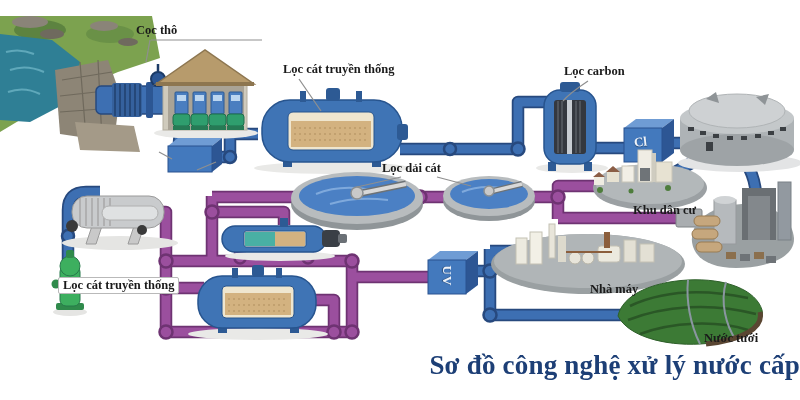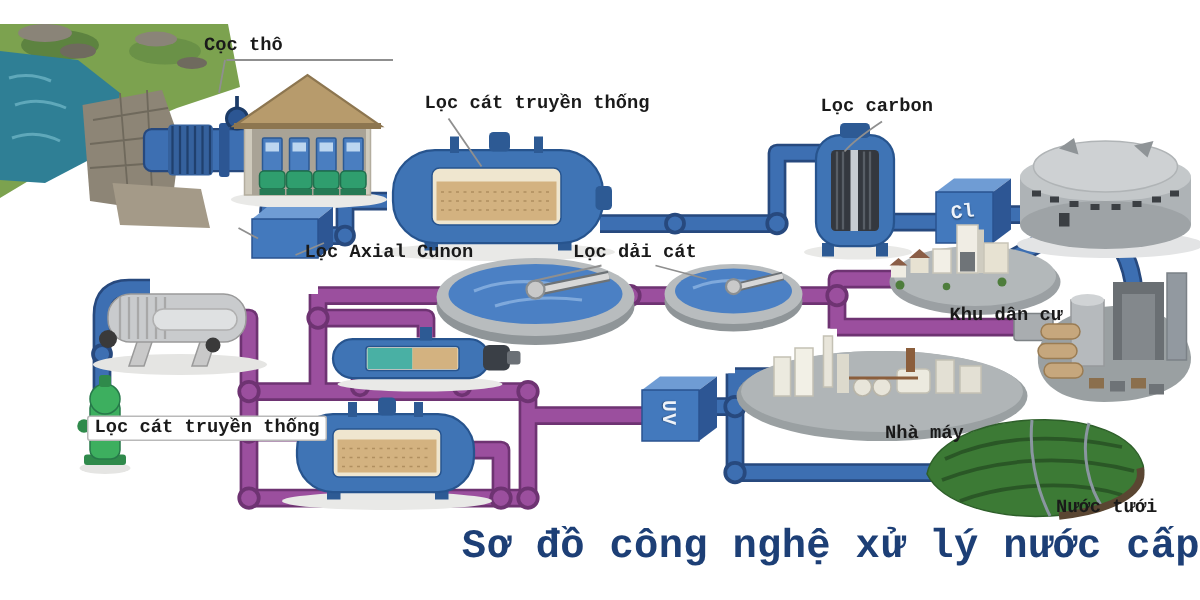--- a/index.html
+++ b/index.html
@@ -1,17 +1,17 @@
 <!DOCTYPE html>
 <html style="--pipe-blue: #3d6fb2; --pipe-blue-dark: #27497e; --pipe-purple: #9b4f9e; --pipe-purple-dark: #6e3372; --tank-blue: #3f74b5; --tank-blue-dark: #27548e; --sand: #d3b280; --title-color: #1d3f76; --label-color: #1a1a1a; --leader-color: #8f8f8f;"><head>
 <meta charset="utf-8">
 <style>
   html,body{margin:0;padding:0;background:#fff;}
   #stage{position:relative;width:800px;height:400px;background:#fff;overflow:hidden;
-         font-family:Liberation Mono, monospace;}
+         font-family:Liberation Serif, serif;}
   #stage svg{position:absolute;left:0;top:0;}
   .lbl{position:absolute;font-weight:700;font-size:12.5px;line-height:15px;
        color:var(--label-color,#1a1a1a);white-space:nowrap;}
   .lbl.boxed{background:#fff;border:1px solid #b9b9b9;border-radius:2px;padding:0 4px;}
   .mark{position:absolute;color:#eef3fa;font-weight:bold;font-size:13px;
         text-shadow:0 1px 1px rgba(0,0,0,.4);}
   .mark.rot{transform:rotate(90deg);letter-spacing:1px;}
   .mark.tilt{transform:rotate(-6deg);}
   .title{position:absolute;left:0;right:0;top:350px;text-align:right;
          font-weight:bold;font-size:27px;color:var(--title-color,#1d3f76);letter-spacing:.2px;}
@@ -359,22 +359,21 @@
     <path d="M159,152 L172,159"></path>
     <path d="M216,162 L197,170"></path>
     <path d="M401,177 L357,187"></path>
     <path d="M437,177 L471,186"></path>
     <path d="M157,285 L170,288"></path>
   </g>
 </svg>
 
   <div class="lbl" style="left:136px;top:23px">Cọc thô</div>
   <div class="lbl" style="left:283px;top:62px">Lọc cát truyền thống</div>
-  <div class="lbl" style="left:547px;top:64px">Lọc carbon</div>
-  <div class="lbl" style="left:203px;top:161px">Lọc Axial Cunon</div>
+  <div class="lbl" style="left:564px;top:64px">Lọc carbon</div>
   <div class="lbl" style="left:382px;top:161px">Lọc dải cát</div>
   <div class="lbl" style="left:633px;top:203px">Khu dân cư</div>
   <div class="lbl boxed" style="left:58px;top:277px">Lọc cát truyền thống</div>
   <div class="lbl" style="left:590px;top:282px">Nhà máy</div>
   <div class="lbl" style="left:704px;top:331px">Nước tưới</div>
 
   <div class="mark tilt" style="left:634px;top:134px">Cl</div>
   <div class="mark rot" style="left:437px;top:268px">UV</div>
 
   <div class="title">Sơ đồ công nghệ xử lý nước cấp</div>

